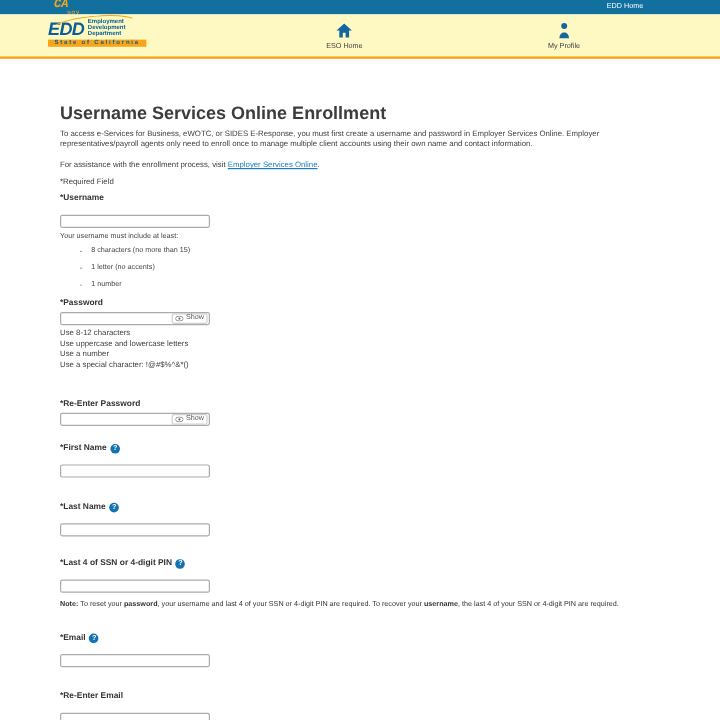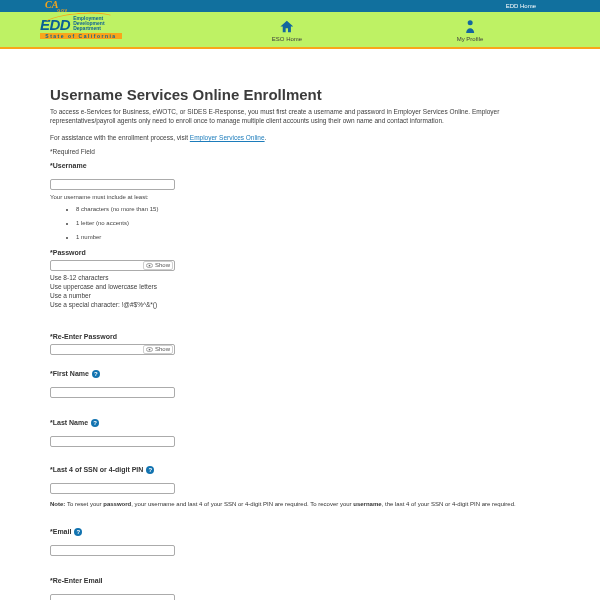--- a/index.html
+++ b/index.html
@@ -15,38 +15,38 @@
     position: relative;
     height: 12px;
     background: var(--topbar, #11709E);
   }
   .ca-logo {
     position: absolute; left: 45px; top: 0px;
     display: flex; align-items: flex-start; line-height: 10px;
     cursor: pointer;
   }
   .ca-script {
-    font-family: Liberation Serif, serif;
+    font-family: Liberation Mono, monospace;
     font-style: italic; font-weight: bold;
     font-size: 10px; color: var(--gold, #F9A51A);
   }
   .ca-gov {
     font-size: 4px; color: var(--gold, #F9A51A);
     margin-top: 6px; margin-left: -1px; letter-spacing: 0.5px;
     font-weight: bold;
   }
   .topbar-link {
     position: absolute; right: 64px; top: 3px;
     font-size: 6px; color: #fff; text-decoration: none; cursor: pointer;
   }
   
   .band {
     position: relative;
     height: 35px;
-    background: #bef264;
+    background: #fef9c3;
     border-bottom: 2px solid var(--gold, #F9A51A);
   }
   .edd-logo { position: absolute; left: 40px; top: 4px; width: 82px; cursor: pointer; }
   .edd-row { display: flex; align-items: flex-end; position: relative; }
   .edd-swoosh {
     position: absolute; left: 2px; top: -3px;
     width: 72px; height: 16px;
     border: 1px solid transparent;
     border-top: 1.5px solid var(--gold, #F9A51A);
     border-radius: 50%;

